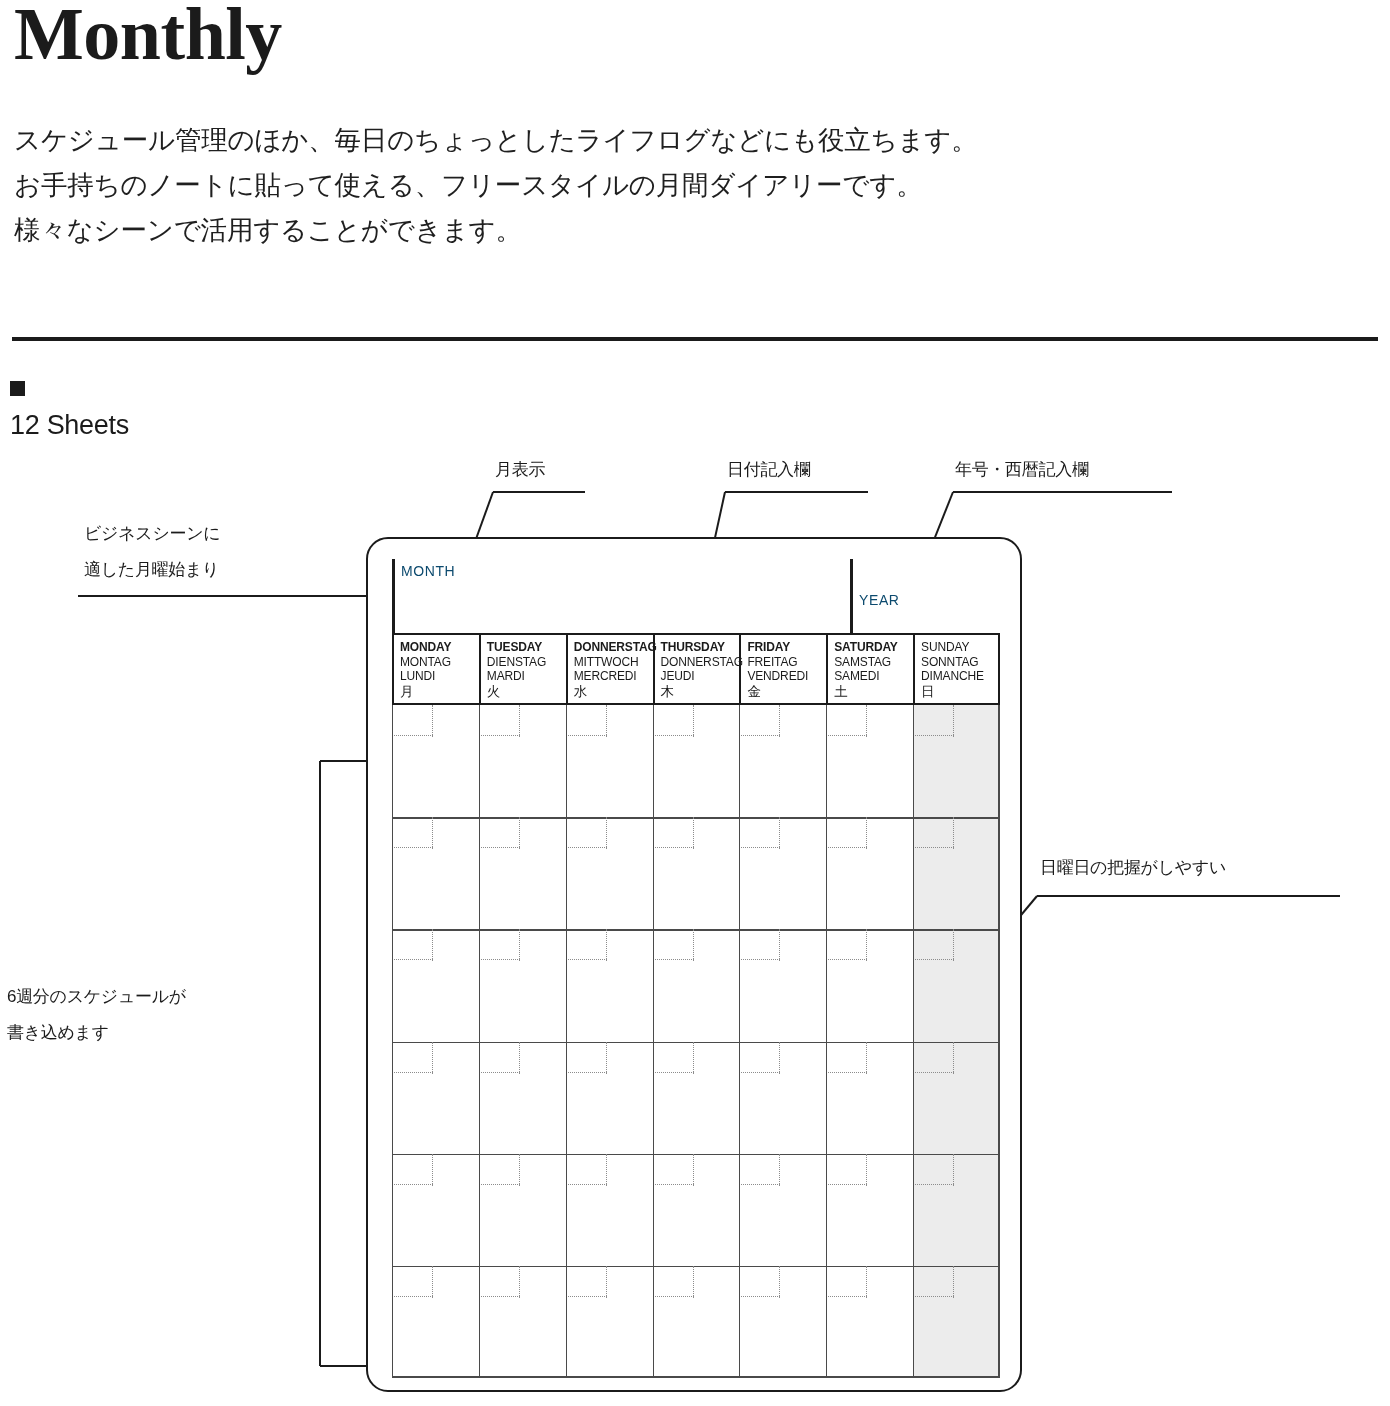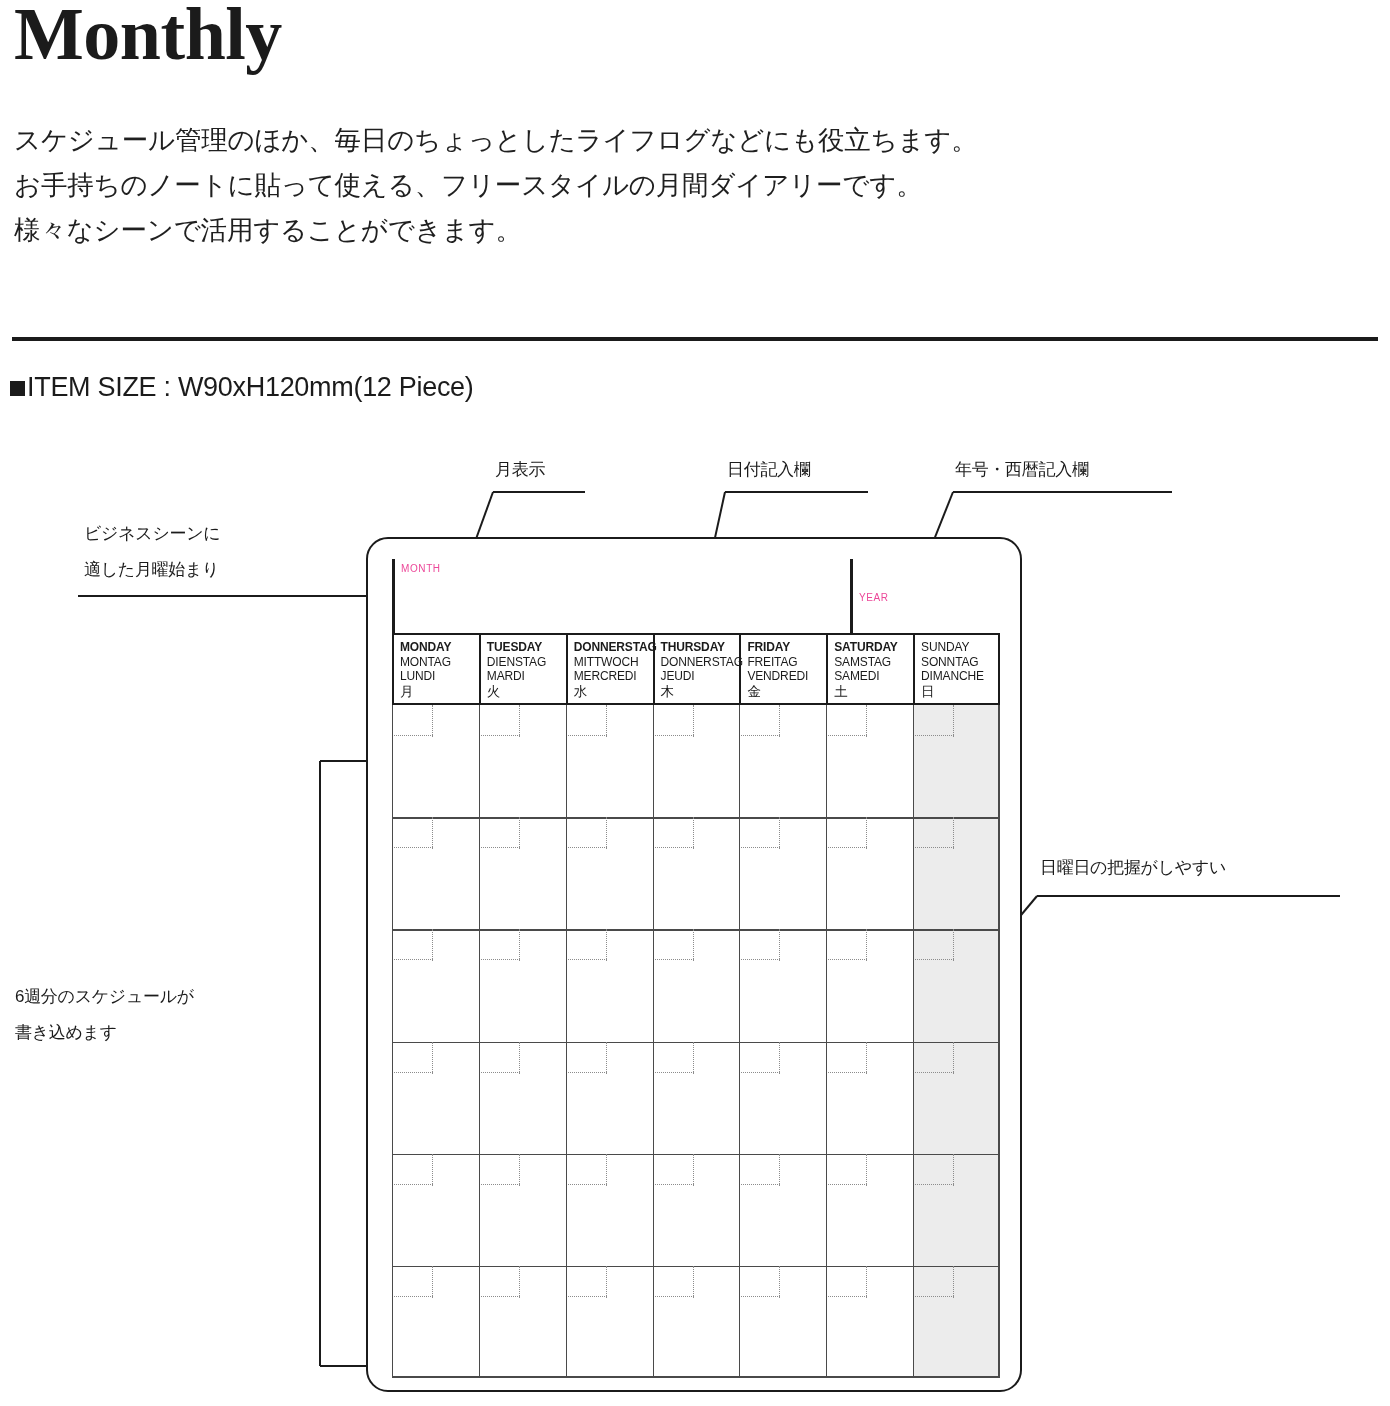--- a/index.html
+++ b/index.html
@@ -73,21 +73,21 @@
     line-height: 36px;
     color: #1b1b1b;
     letter-spacing: -0.3px;
     white-space: nowrap;
   }
   .anno-month   { left: 495px; top: 452px; }
   .anno-date    { left: 727px; top: 452px; }
   .anno-year    { left: 955px; top: 452px; }
   .anno-left    { left: 84px;  top: 516px; text-align: left; }
   .anno-right   { left: 1040px; top: 850px; }
-  .anno-weeks   { left: 15px;  top: 979px; }
+  .anno-weeks   { left: 7px;  top: 979px; }
 
   svg.lines {
     position: absolute;
     left: 0; top: 0;
     width: 1390px; height: 1406px;
     pointer-events: none;
   }
 
   
   .card {
@@ -133,23 +133,23 @@
     background: #1b1b1b;
   }
   .mh-year-rule {
     position: absolute;
     left: 458px; top: 82.5px;
     width: 150px; height: 2.6px;
     background: #1b1b1b;
   }
   .mh-label {
     position: absolute;
-    font-size: 10px;
+    font-size: 14px;
     letter-spacing: 0.6px;
-    color: #ec4899;
+    color: #0c4a6e;
     font-weight: 400;
   }
   .mh-label.month { left: 9px; top: 13px; }
   .mh-label.year  { left: 467px; top: 13px; margin-top: 29px; }
 
   
   .dayhead {
     position: absolute;
     left: 0; top: 85px;
     width: 608px;
@@ -254,21 +254,22 @@
 
 <div class="description">
   <div>スケジュール管理のほか、毎日のちょっとしたライフログなどにも役立ちます。</div>
   <div>お手持ちのノートに貼って使える、フリースタイルの月間ダイアリーです。</div>
   <div>様々なシーンで活用することができます。</div>
 </div>
 
 <div class="rule"></div>
 
 <div class="spec">
-  <div><span class="sq"></span><span>ITEM SIZE : W90xH120mm(12 Piece)</span></div>
+  <div><span class="sq"></span></div>
+  <div>12 Sheets</div>
 </div>
 
 <div class="anno anno-month">月表示</div>
 <div class="anno anno-date">日付記入欄</div>
 <div class="anno anno-year">年号・西暦記入欄</div>
 
 <div class="anno anno-left">
   <div>ビジネスシーンに</div>
   <div>適した月曜始まり</div>
 </div>

